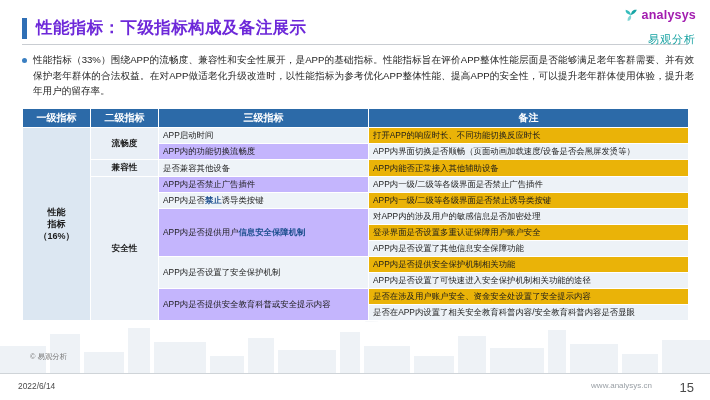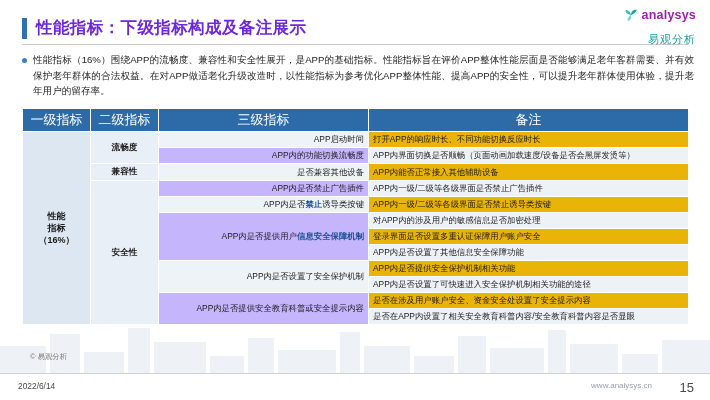--- a/index.html
+++ b/index.html
@@ -60,34 +60,34 @@
   .table-wrap { position:absolute; left:22px; top:108px; width:666px; z-index:3; }
   table { border-collapse:collapse; width:100%; table-layout:fixed; }
   th, td {
     border:1px solid #ffffff;
     font-size:8.4px;
     color:#1b1b1b;
     padding:2px 4px;
     vertical-align:middle;
   }
   thead th {
-    background:#2c6aa8; color:#ffffff; font-weight:normal;
-    height:15px; font-size:13px; text-align:center;
+    background:#2c6aa8; color:#ffffff; font-weight:bold;
+    height:15px; font-size:10px; text-align:center;
   }
   .c1 { width:68px; }
   .c2 { width:68px; }
   .c3 { width:210px; }
   .c4 { width:320px; }
   td.cat {
     background:#dce7f2; text-align:center; font-weight:bold; font-size:9px; line-height:1.35;
   }
   td.sub {
     background:#e9eff6; text-align:center; font-weight:bold; font-size:8.6px;
   }
-  td.lvl3 { background:#eef3f8; text-align:right; }
+  td.lvl3 { background:#eef3f8; text-align:left; }
   td.note { background:#eab308; text-align:left; }
   td.lvl3.alt { background:#c4b5fd; }
   td.note.alt { background:#edf2f7; }
   .hl { color:#1d4f8f; font-weight:bold; }
 
   .src-note {
     position:absolute; left:30px; top:352px; font-size:7.4px; color:#7a7a7a; z-index:3;
   }
 
   
@@ -151,21 +151,21 @@
 </div>
 
 <div class="title-wrap">
   <div class="title-bar"></div>
   <div class="title-text">性能指标：下级指标构成及备注展示</div>
 </div>
 <div class="title-rule"></div>
 
 <div class="bullet-block">
   <div class="bullet-dot"></div>
-  <div class="bullet-text">性能指标（16%）围绕APP的流畅度、兼容性和安全性展开，是APP的基础指标。性能指标旨在评价APP整体性能层面是否能够满足老年客群需要、并有效保护老年群体的合法权益。在对APP做适老化升级改造时，以性能指标为参考优化APP整体性能、提高APP的安全性，可以提升老年群体使用体验，提升老年用户的留存率。</div>
+  <div class="bullet-text">性能指标（33%）围绕APP的流畅度、兼容性和安全性展开，是APP的基础指标。性能指标旨在评价APP整体性能层面是否能够满足老年客群需要、并有效保护老年群体的合法权益。在对APP做适老化升级改造时，以性能指标为参考优化APP整体性能、提高APP的安全性，可以提升老年群体使用体验，提升老年用户的留存率。</div>
 </div>
 
 <div class="table-wrap">
 <table>
   <colgroup>
     <col class="c1">
         <col class="c2">
         <col class="c3">
         <col class="c4">
   </colgroup>

